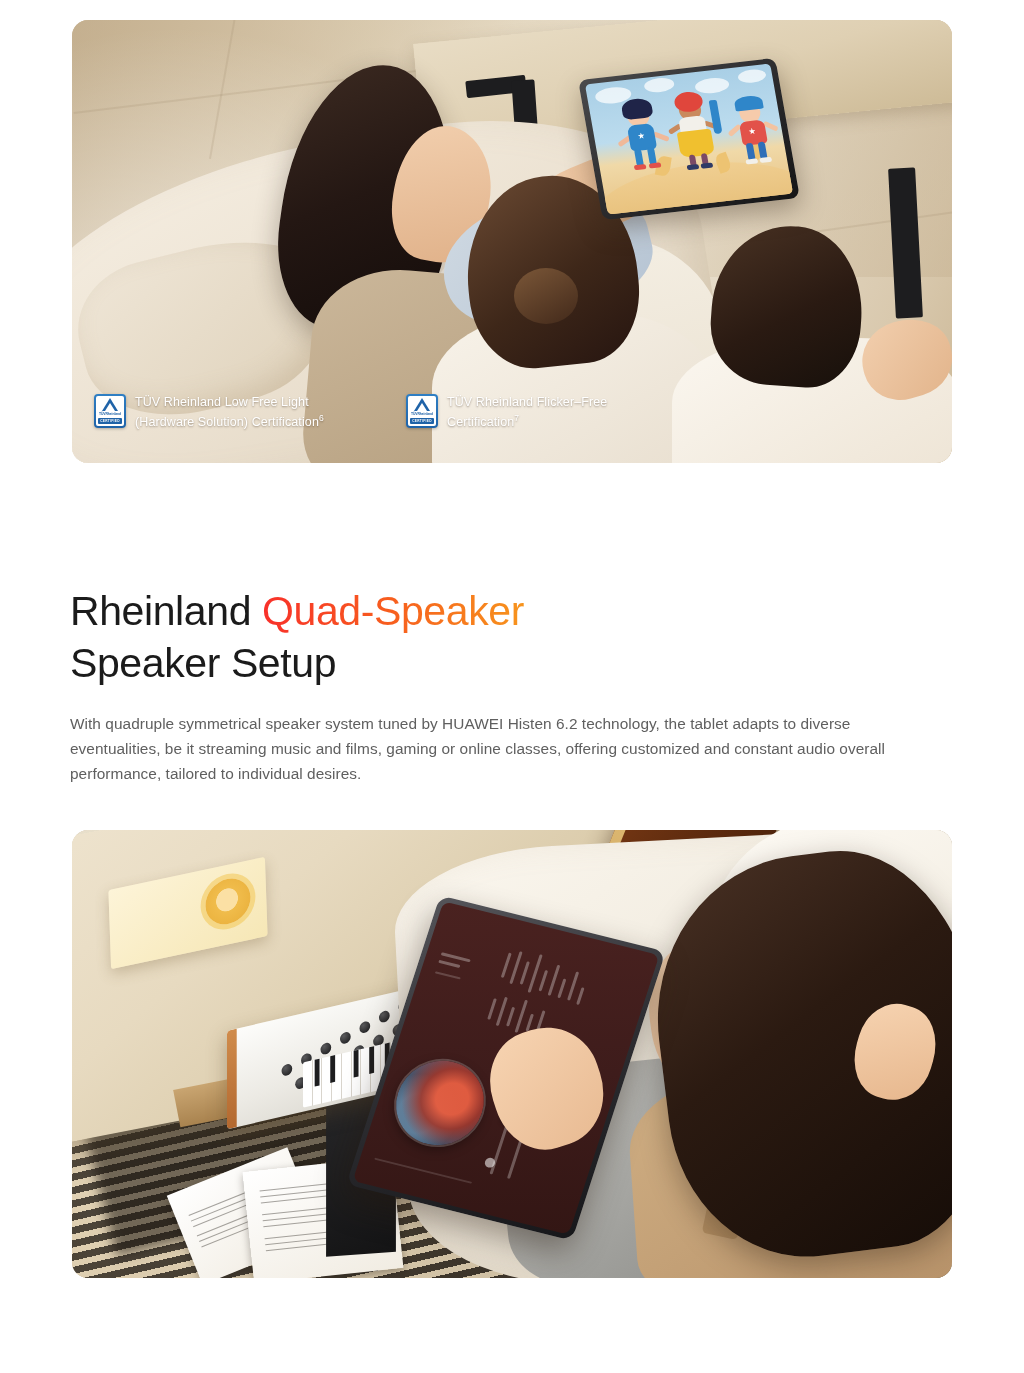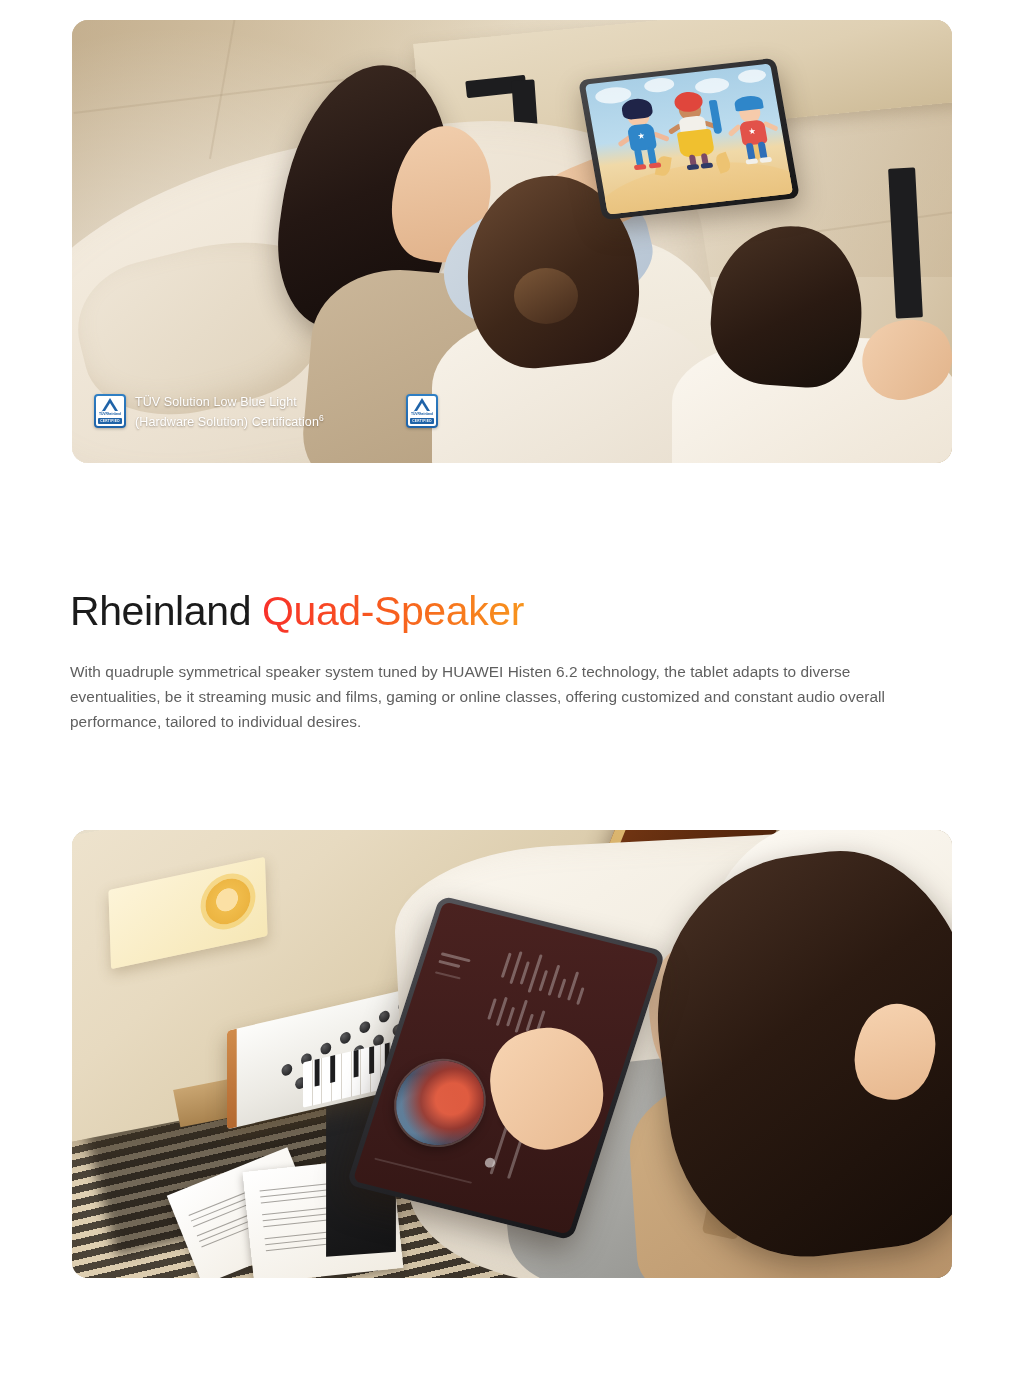--- a/index.html
+++ b/index.html
@@ -724,39 +724,41 @@
     <figcaption class="cert-row">
 
       <div class="cert-item">
         <div class="tuv-badge">
           <div class="tuv-inner">
             <div class="tuv-tri"></div>
             <div class="tuv-word">TÜVRheinland</div>
             <div class="tuv-bar">CERTIFIED</div>
           </div>
         </div>
-        <div class="cert-text"><span>TÜV Solution Low Blue Light (Hardware Solution) Certification</span><sup>6</sup></div>
+        <div class="cert-text"><span>TÜV Rheinland Low Free Light (Hardware Solution) Certification</span><sup>6</sup></div>
       </div>
 
       <div class="cert-item">
         <div class="tuv-badge">
           <div class="tuv-inner">
             <div class="tuv-tri"></div>
             <div class="tuv-word">TÜVRheinland</div>
             <div class="tuv-bar">CERTIFIED</div>
           </div>
         </div>
+        <div class="cert-text"><span>TÜV Rheinland Flicker–Free Certification</span><sup>7</sup></div>
       </div>
 
     </figcaption>
   </figure>
 
   <section class="copy-block">
     <h2 class="headline">
       <span>Rheinland </span><span class="accent">Quad-Speaker</span><br>
+      <span>Speaker Setup</span>
     </h2>
     <p class="bodycopy">With quadruple symmetrical speaker system tuned by HUAWEI Histen 6.2 technology, the tablet adapts to diverse eventualities, be it streaming music and films, gaming or online classes, offering customized and constant audio overall performance, tailored to individual desires.</p>
   </section>
 
   <figure class="scene-figure">
     <div class="scene-bottom">
 
       <div class="rug"></div>
       <div class="rug-dark"></div>
 

